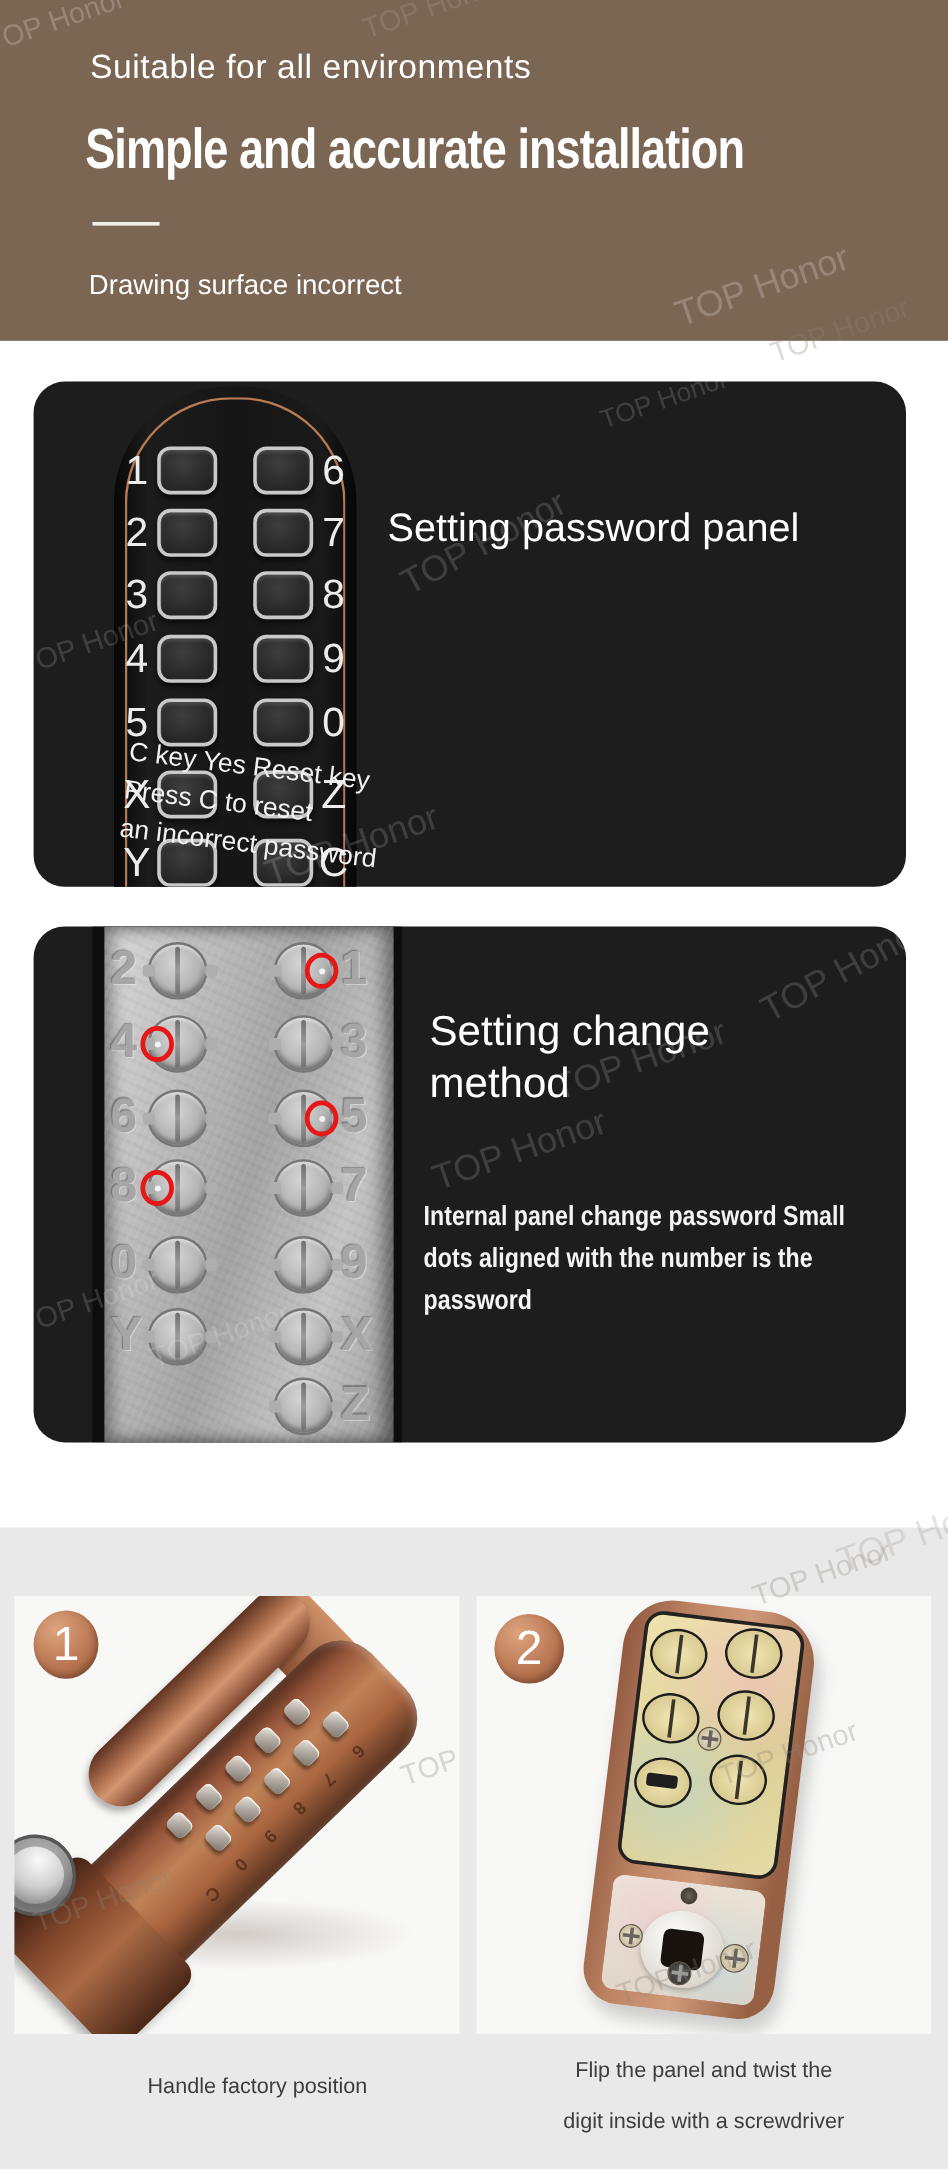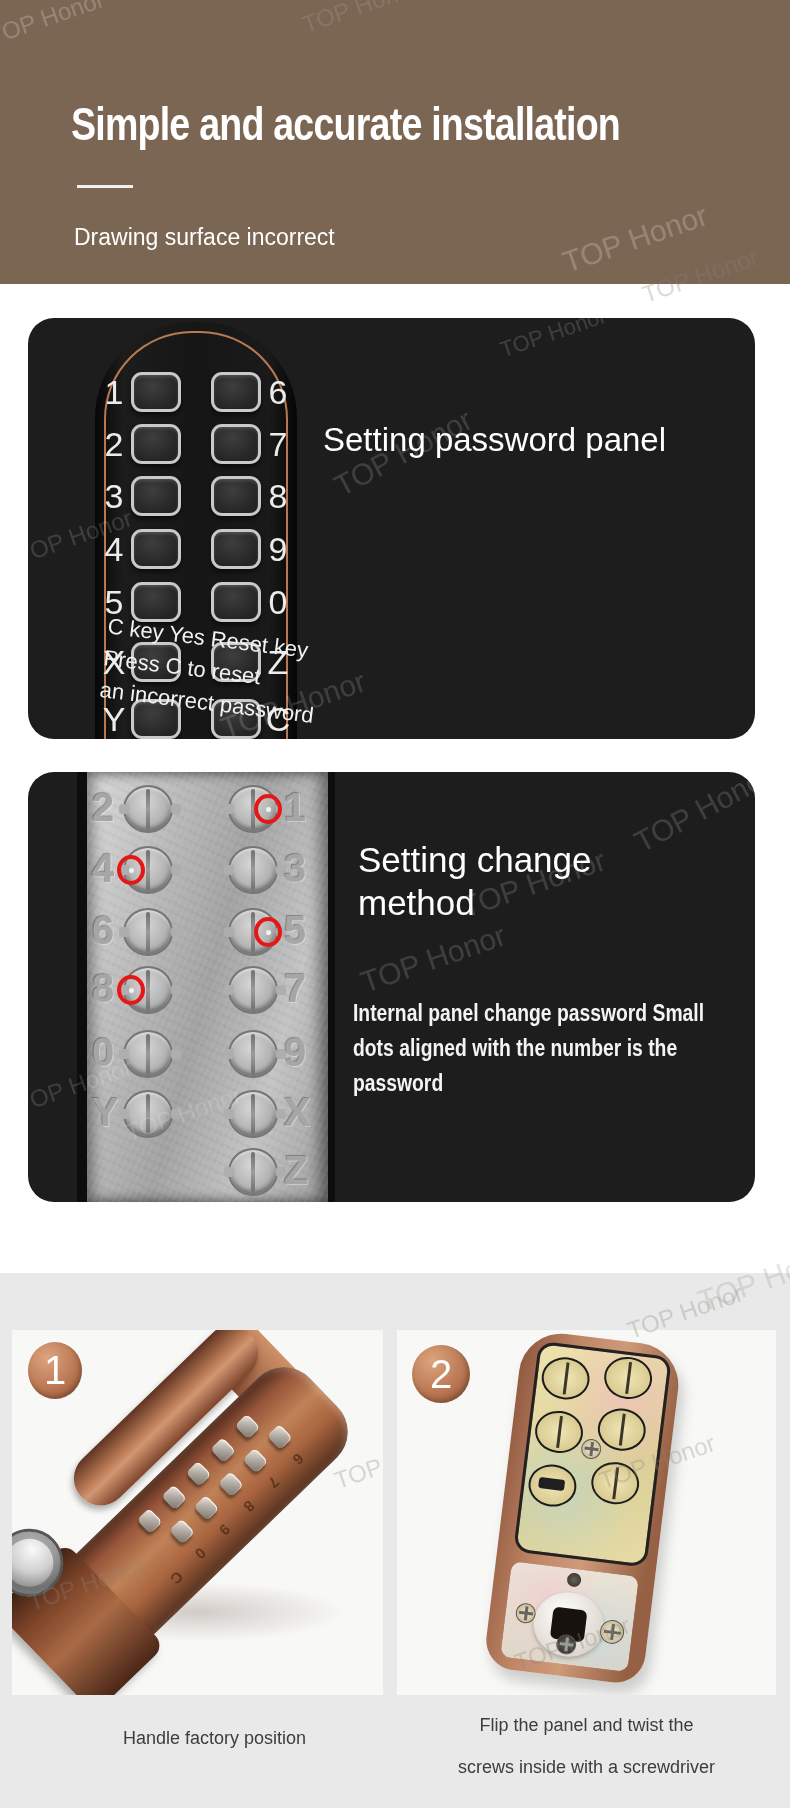--- a/index.html
+++ b/index.html
@@ -144,20 +144,21 @@
 </style>
 </head>
 <body>
 
 <div class="page">
 
   <section class="hero">
     <span class="wm wm-brown" style="left:-14px;top:4px;">TOP Honor</span>
     <span class="wm wm-brown" style="left:300px;top:-8px;opacity:.5;">TOP Honor</span>
     <span class="wm wm-brown wm-big" style="left:560px;top:222px;">TOP Honor</span>
+    <div class="hero-sub">Suitable for all environments</div>
     <h1 class="hero-title">Simple and accurate installation</h1>
     <div class="hero-line"></div>
     <div class="hero-tag">Drawing surface incorrect</div>
   </section>
   <span class="wm wm-gray" style="left:640px;top:262px;">TOP Honor</span>
 
   <section class="panel panel2">
     <div class="lock-body">
       <div class="krow" style="top:52px">
         <span class="klabel">1</span>
@@ -347,16 +348,16 @@
           <span class="p2-screw cross screwB" style="left:112px;top:278px;"></span>
           <span class="p2-screw cross screwC" style="left:70px;top:298px;"></span>
         </div>
       </div>
       <span class="wm wm-gray" style="left:200px;top:118px;">TOP Honor</span>
       <span class="wm wm-gray" style="left:115px;top:300px;">TOP Honor</span>
     </div>
 
     <div class="caption cap1">Handle factory position</div>
     <div class="caption cap2">Flip the panel and twist the
-screws inside with a screwdriver</div>
+digit inside with a screwdriver</div>
   </section>
 
 </div>
 
 </body></html>

